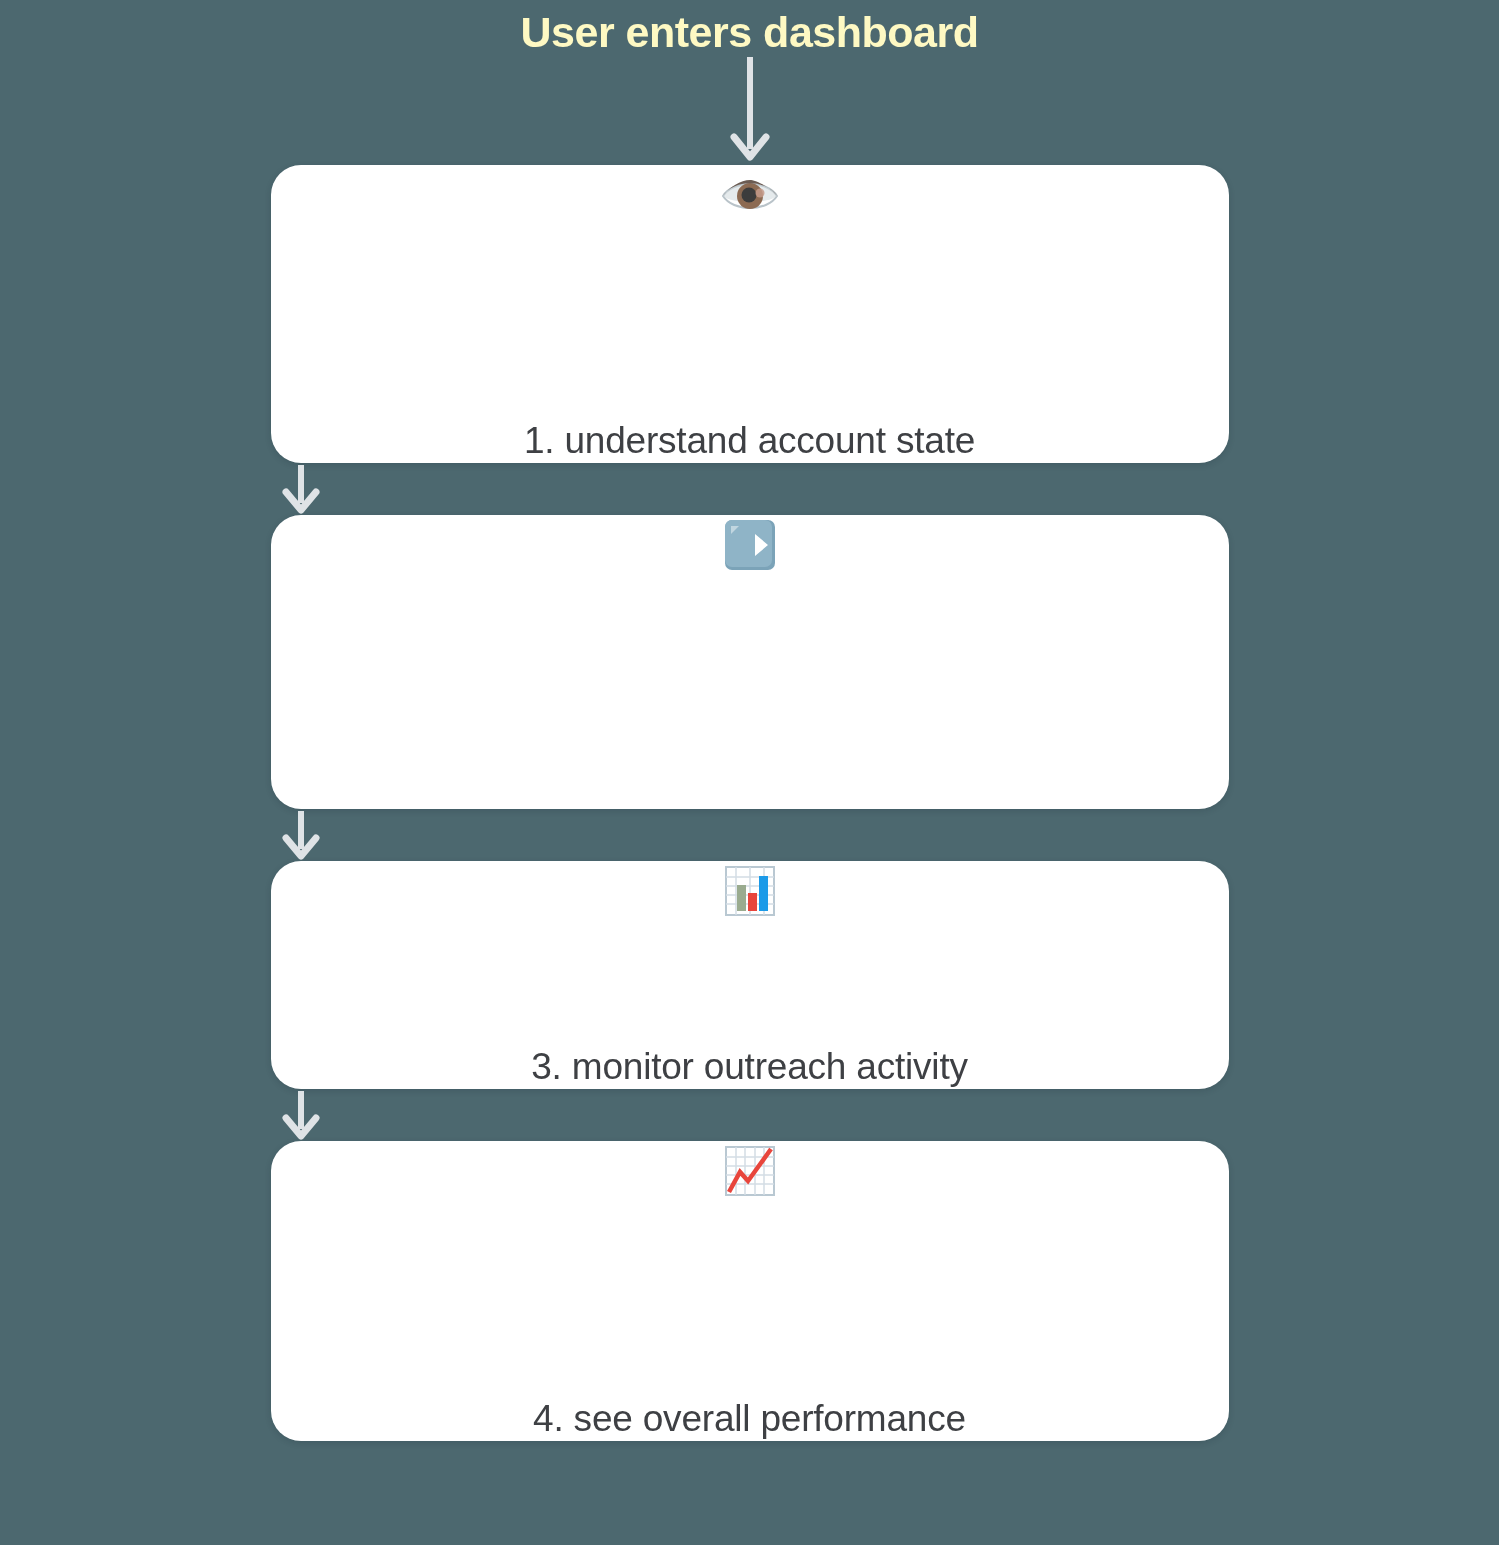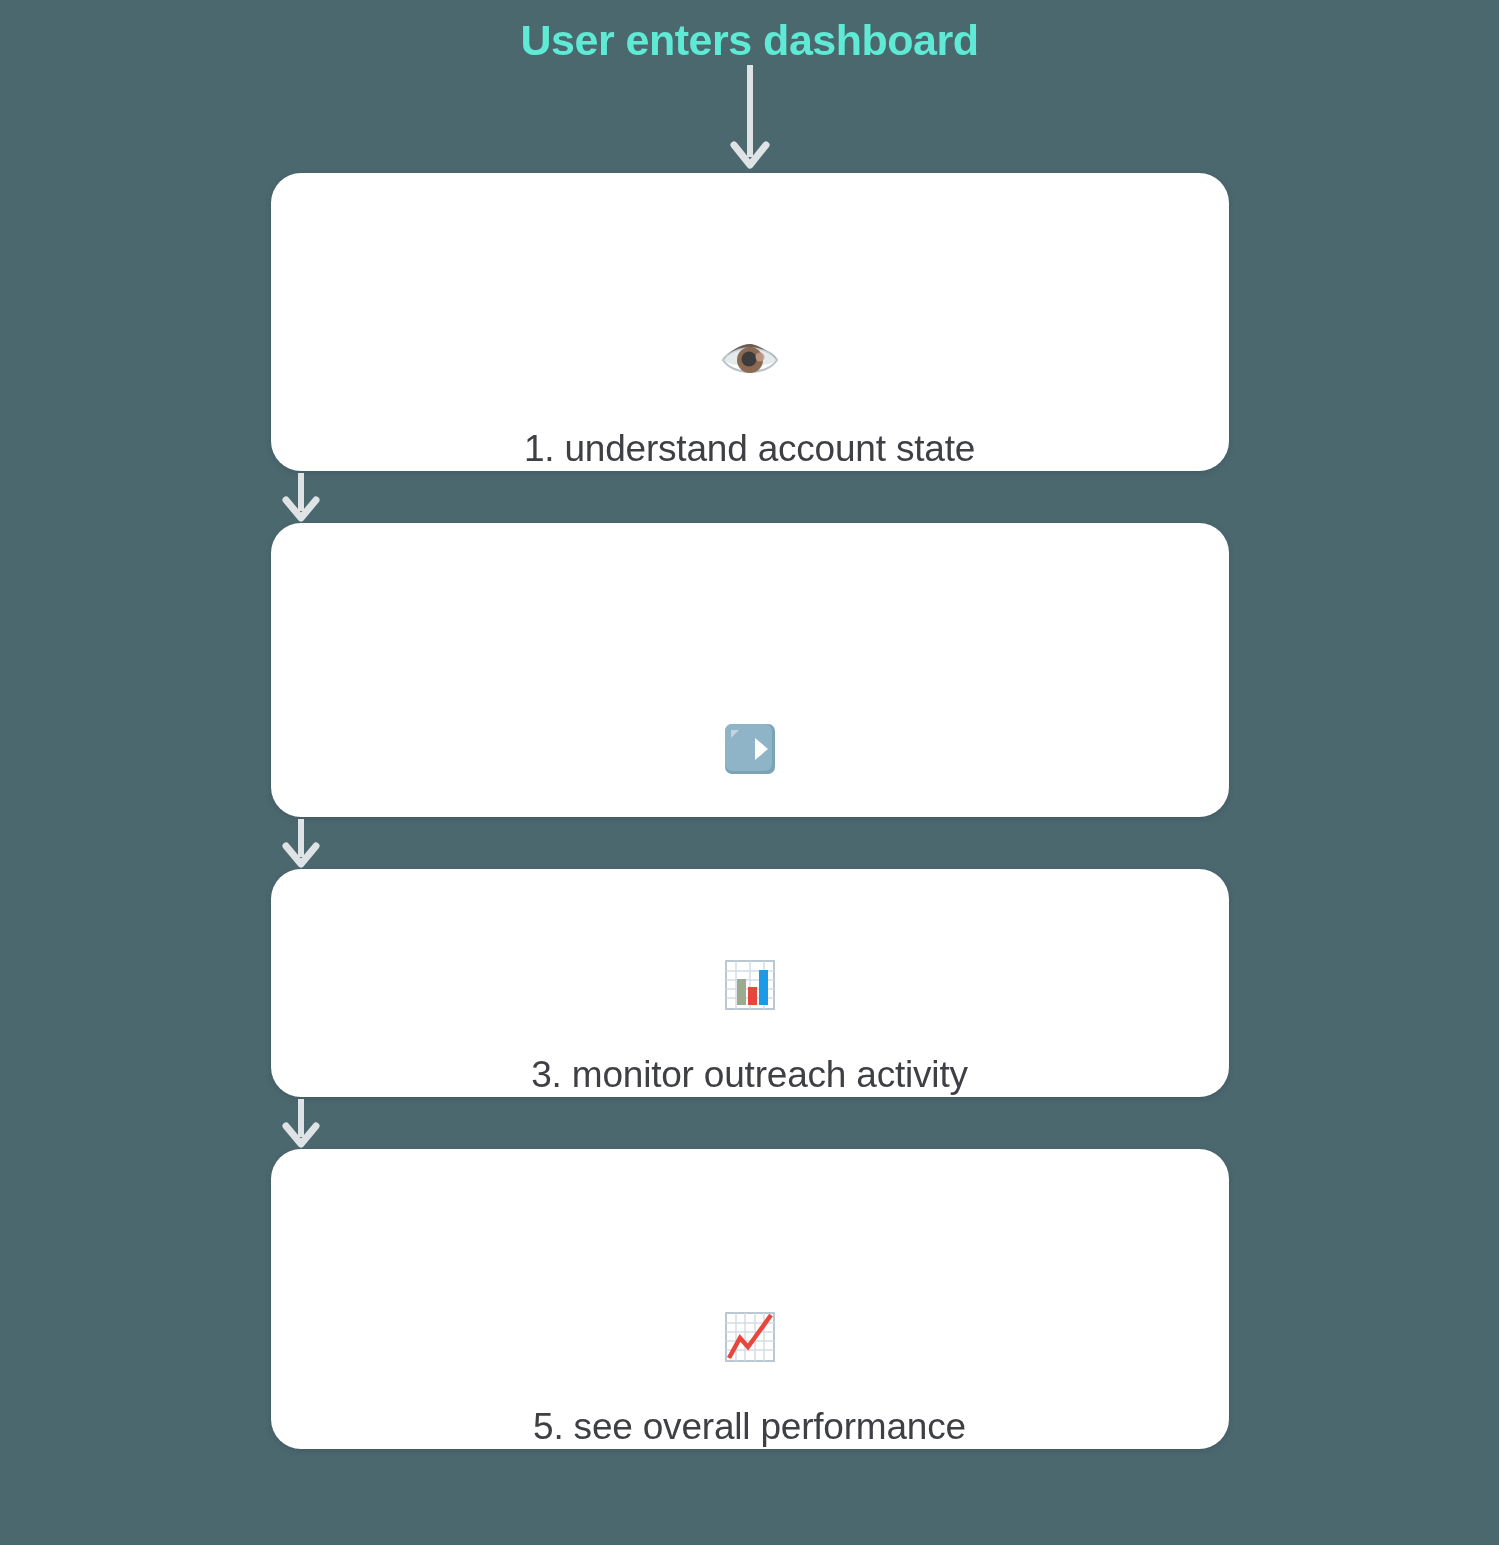--- a/index.html
+++ b/index.html
@@ -20,23 +20,23 @@
     width: 1499px;
     height: 1545px;
     display: flex;
     flex-direction: column;
     align-items: center;
   }
 
   .flow-title {
     font-size: 43px;
     font-weight: bold;
-    color: #5eead4;
+    color: #fef9c3;
     letter-spacing: -0.5px;
-    margin-top: 16px;
+    margin-top: 8px;
     margin-bottom: 0;
     line-height: 1.15;
     text-align: left;
     user-select: none;
   }
 
   
   .connector {
     display: block;
     position: relative;
@@ -58,21 +58,21 @@
   }
 
   .step-card {
     width: 958px;
     background: #ffffff;
     border-radius: 30px;
     box-shadow: 0 2px 6px rgba(20, 40, 50, 0.18);
     display: flex;
     flex-direction: column;
     align-items: center;
-    justify-content: flex-end;
+    justify-content: space-between;
     box-sizing: border-box;
   }
 
   .step-card.h1 { height: 298px; }
   .step-card.h2 { height: 294px; }
   .step-card.h3 { height: 228px; }
   .step-card.h4 { height: 300px; }
 
   .step-icon {
     width: 60px;
@@ -187,17 +187,17 @@
             <line x1="4" y1="32" x2="52" y2="32"></line>
             <line x1="4" y1="41" x2="52" y2="41"></line>
             <line x1="14" y1="4" x2="14" y2="52"></line>
             <line x1="23" y1="4" x2="23" y2="52"></line>
             <line x1="33" y1="4" x2="33" y2="52"></line>
             <line x1="42" y1="4" x2="42" y2="52"></line>
           </g>
           <polyline points="7,49 18,29 26,38 49,6" fill="none" stroke="#e8453c" stroke-width="4.5" stroke-linejoin="miter" stroke-linecap="butt"></polyline>
         </svg>
       </span>
-      <div class="step-label">5. see overall performance</div>
+      <div class="step-label">4. see overall performance</div>
     </div>
 
   </div>
 </div>
 
 </body></html>

